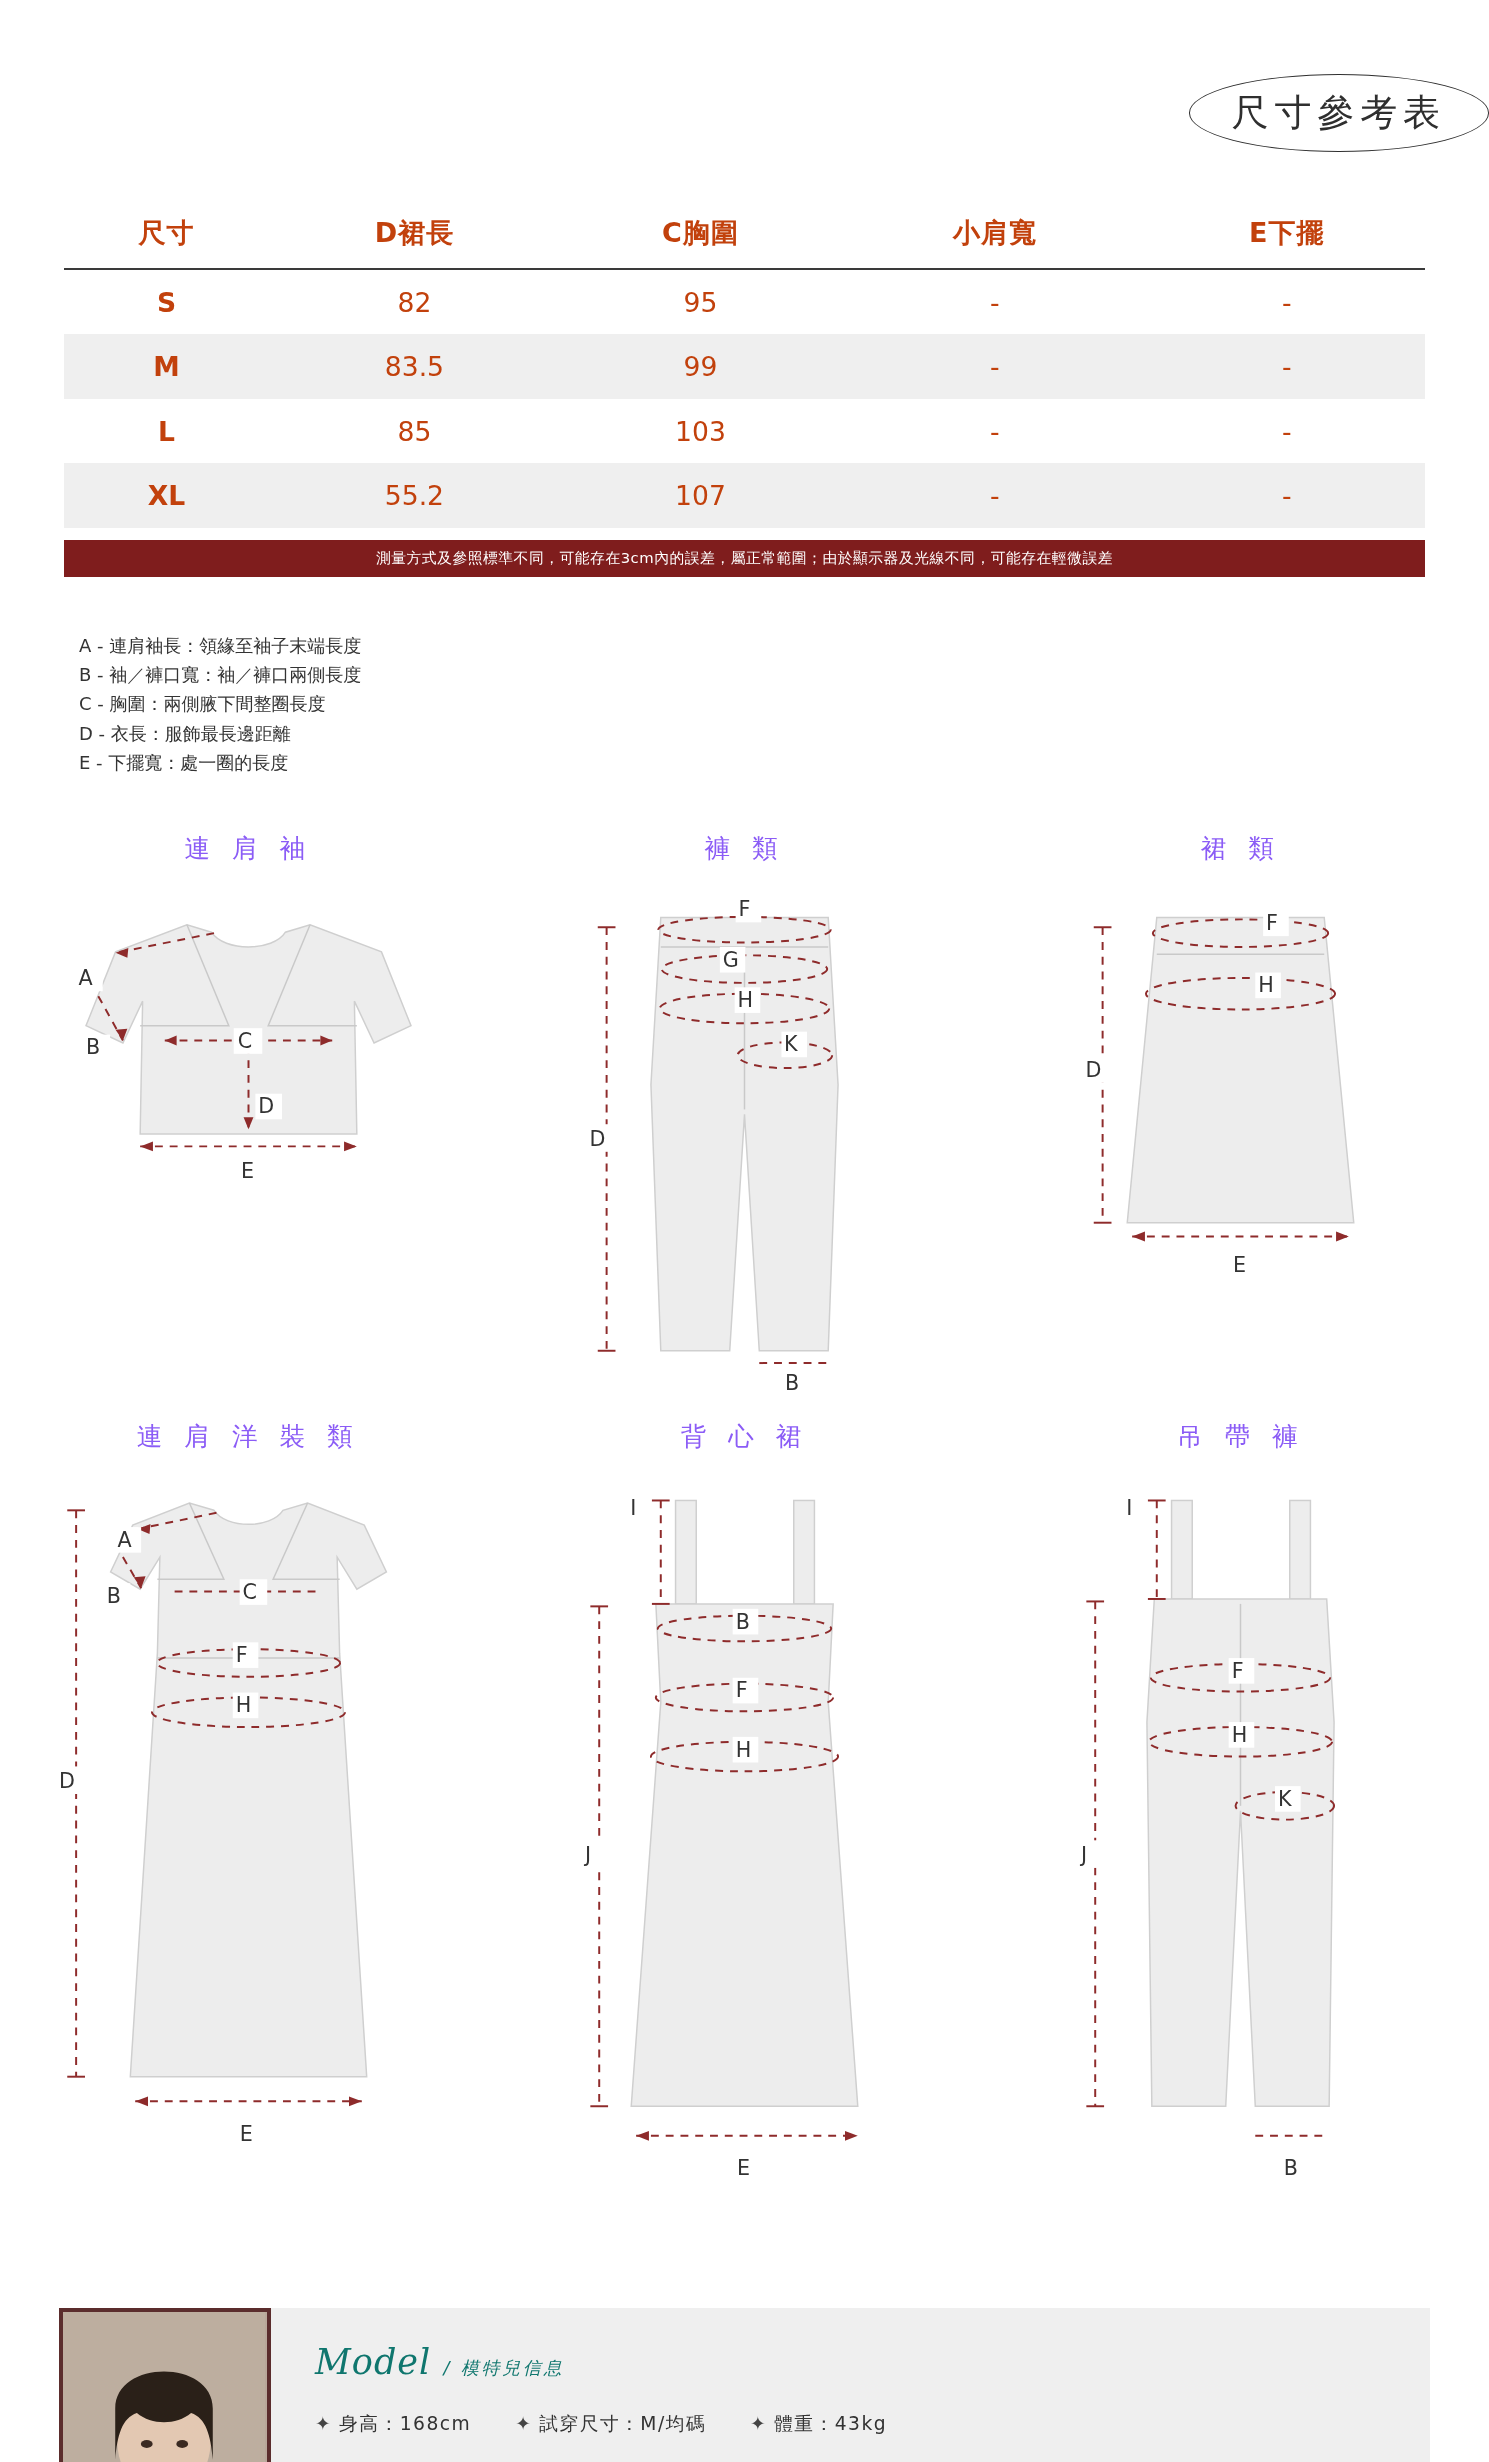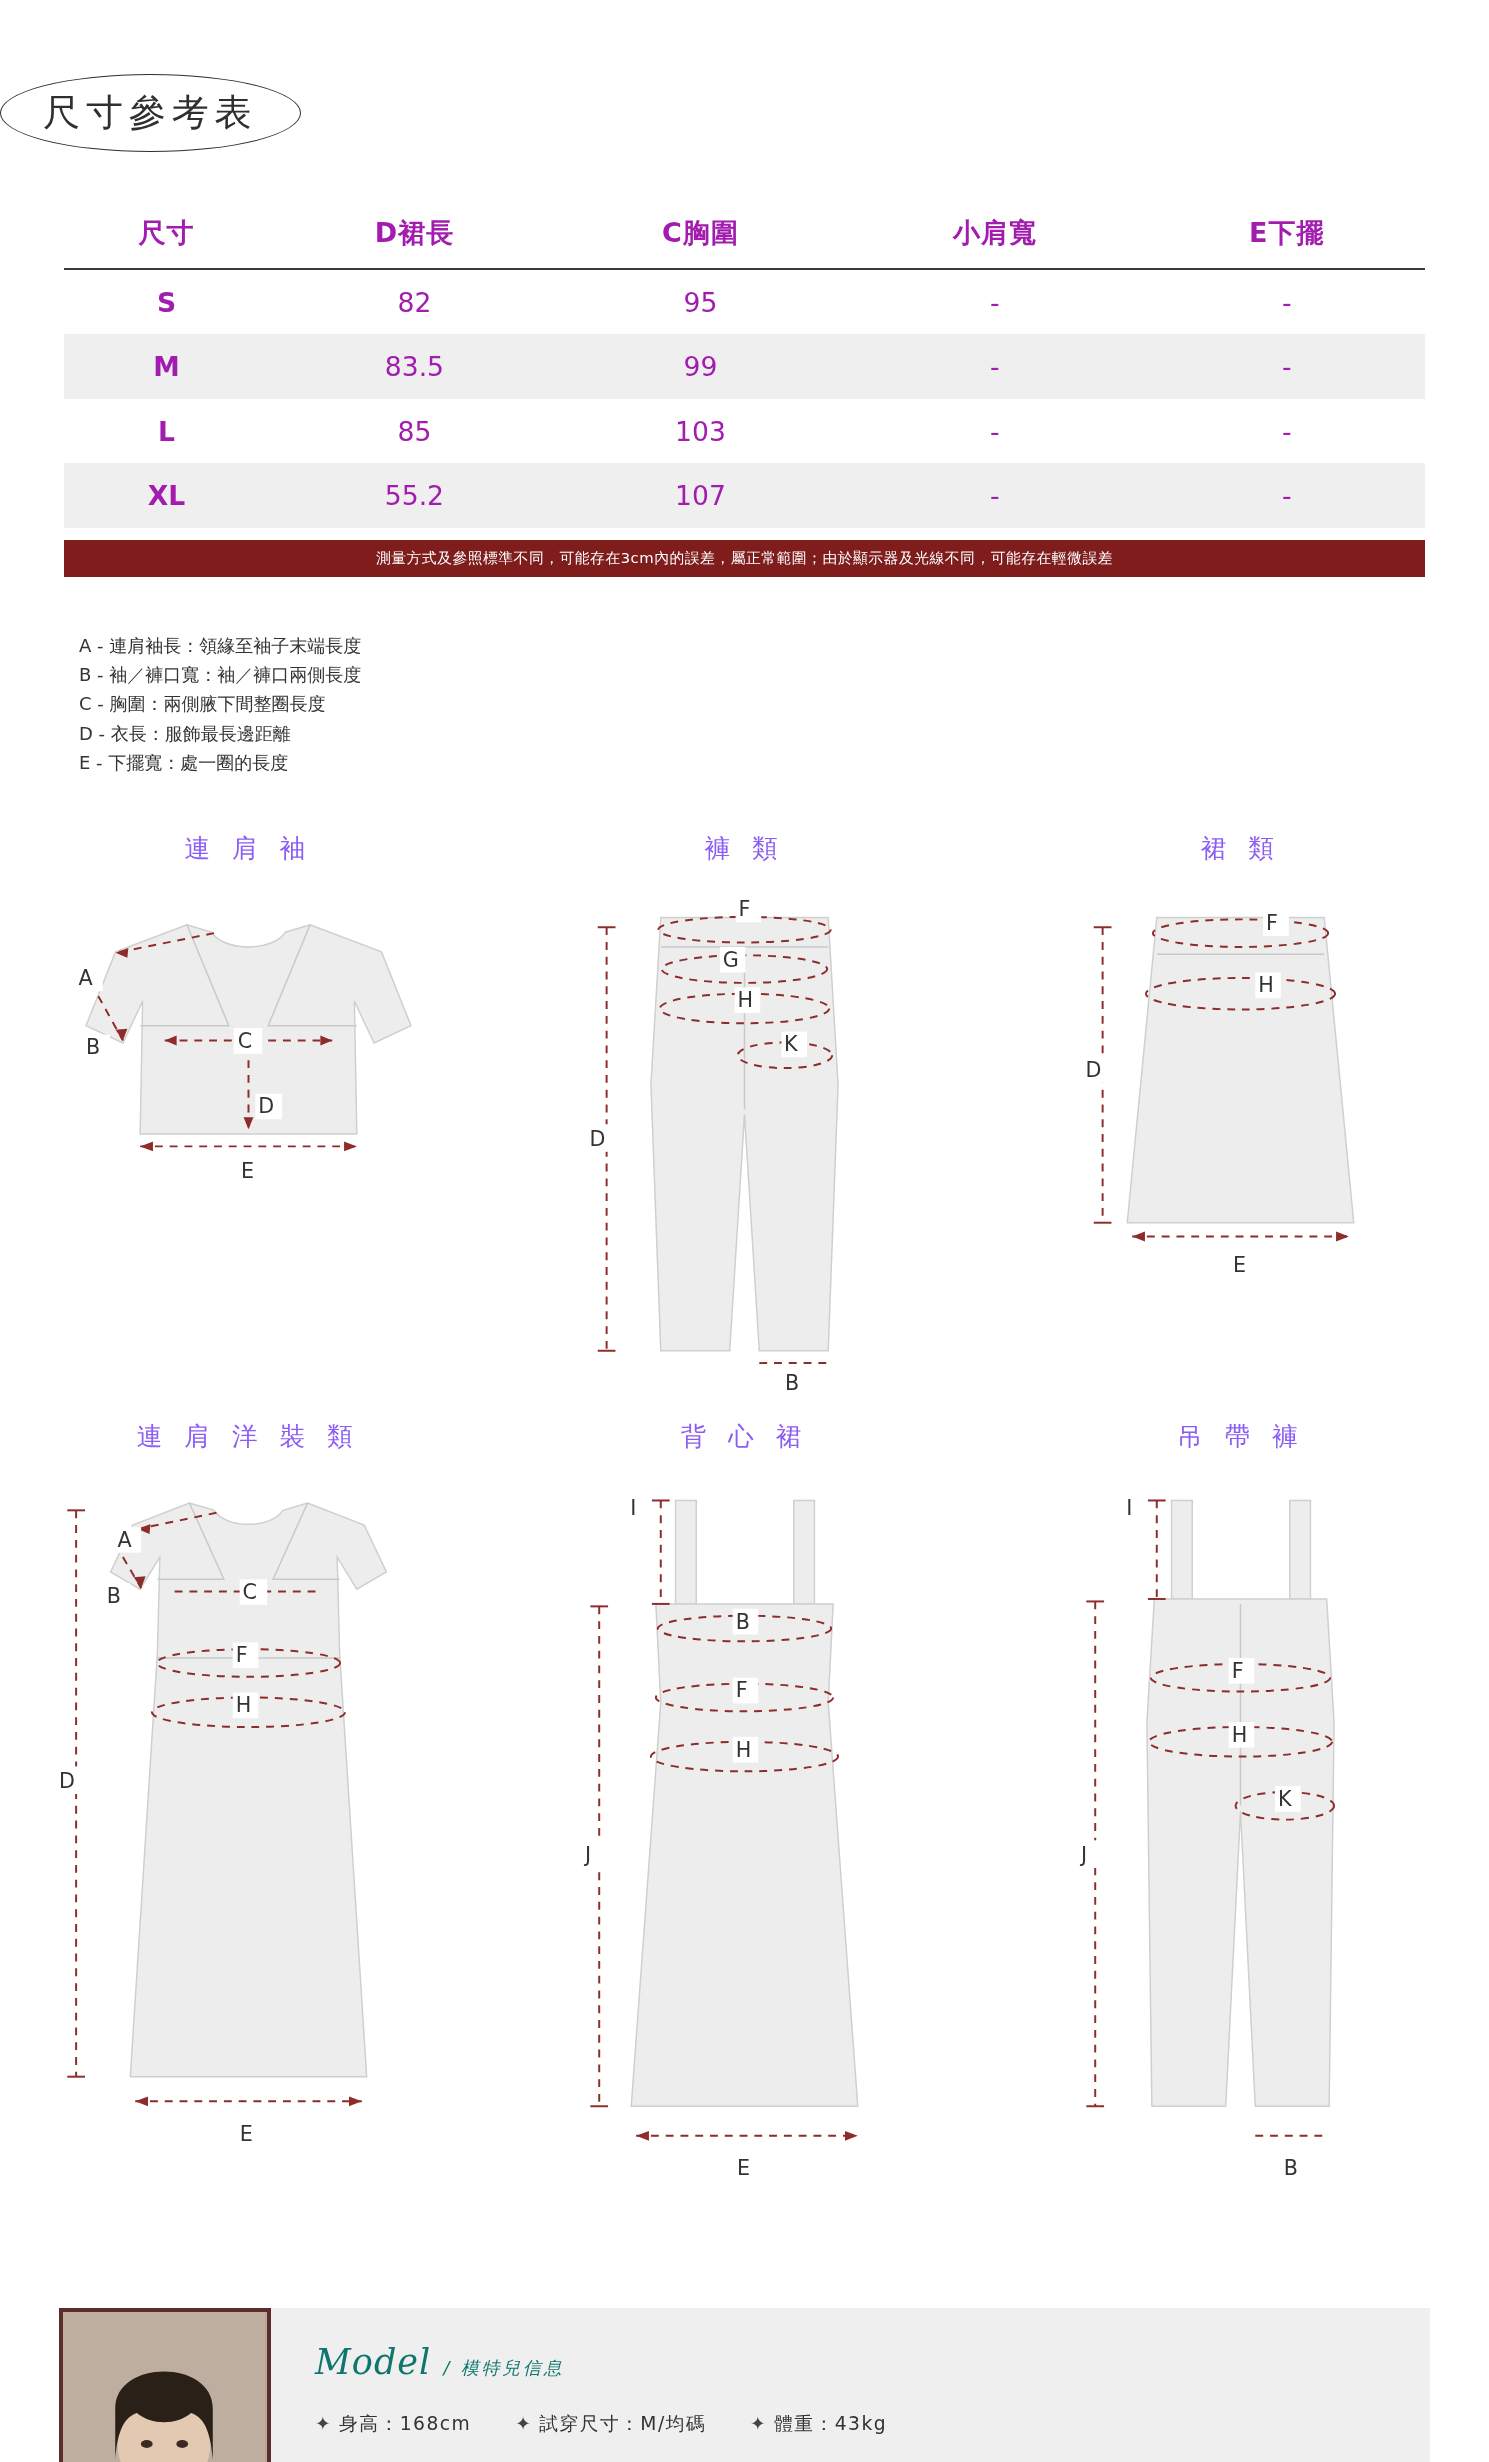--- a/index.html
+++ b/index.html
@@ -14,42 +14,42 @@
   .page {
     width: 1489px;
     margin: 0 auto;
     position: relative;
   }
 
   
   .title-wrap {
     padding-top: 74px;
     display: flex;
-    justify-content: flex-start;
+    justify-content: flex-end;
   }
   .title-oval {
     border: 1.5px solid #2f2f2f;
     border-radius: 50%;
     padding: 12.8px 42px;
     font-size: 37px;
     letter-spacing: 5.9px;
     color: #2f2f2f;
     font-weight: 500;
     font-family: "DejaVu Sans", sans-serif;
   }
 
   
   .table-wrap {
     margin: 49px 64px 0 64px;
   }
   table.size-table {
     width: 100%;
     border-collapse: collapse;
     font-size: 26.6px;
-    color: #a21caf;
+    color: #c2410c;
   }
   table.size-table thead th {
     padding: 14.8px 0 16.7px 0;
     font-weight: bold;
     font-size: 27px;
     letter-spacing: 1px;
     border-bottom: 2px solid #3a3a3a;
     font-family: "DejaVu Sans", sans-serif;
   }
   table.size-table tbody td {

